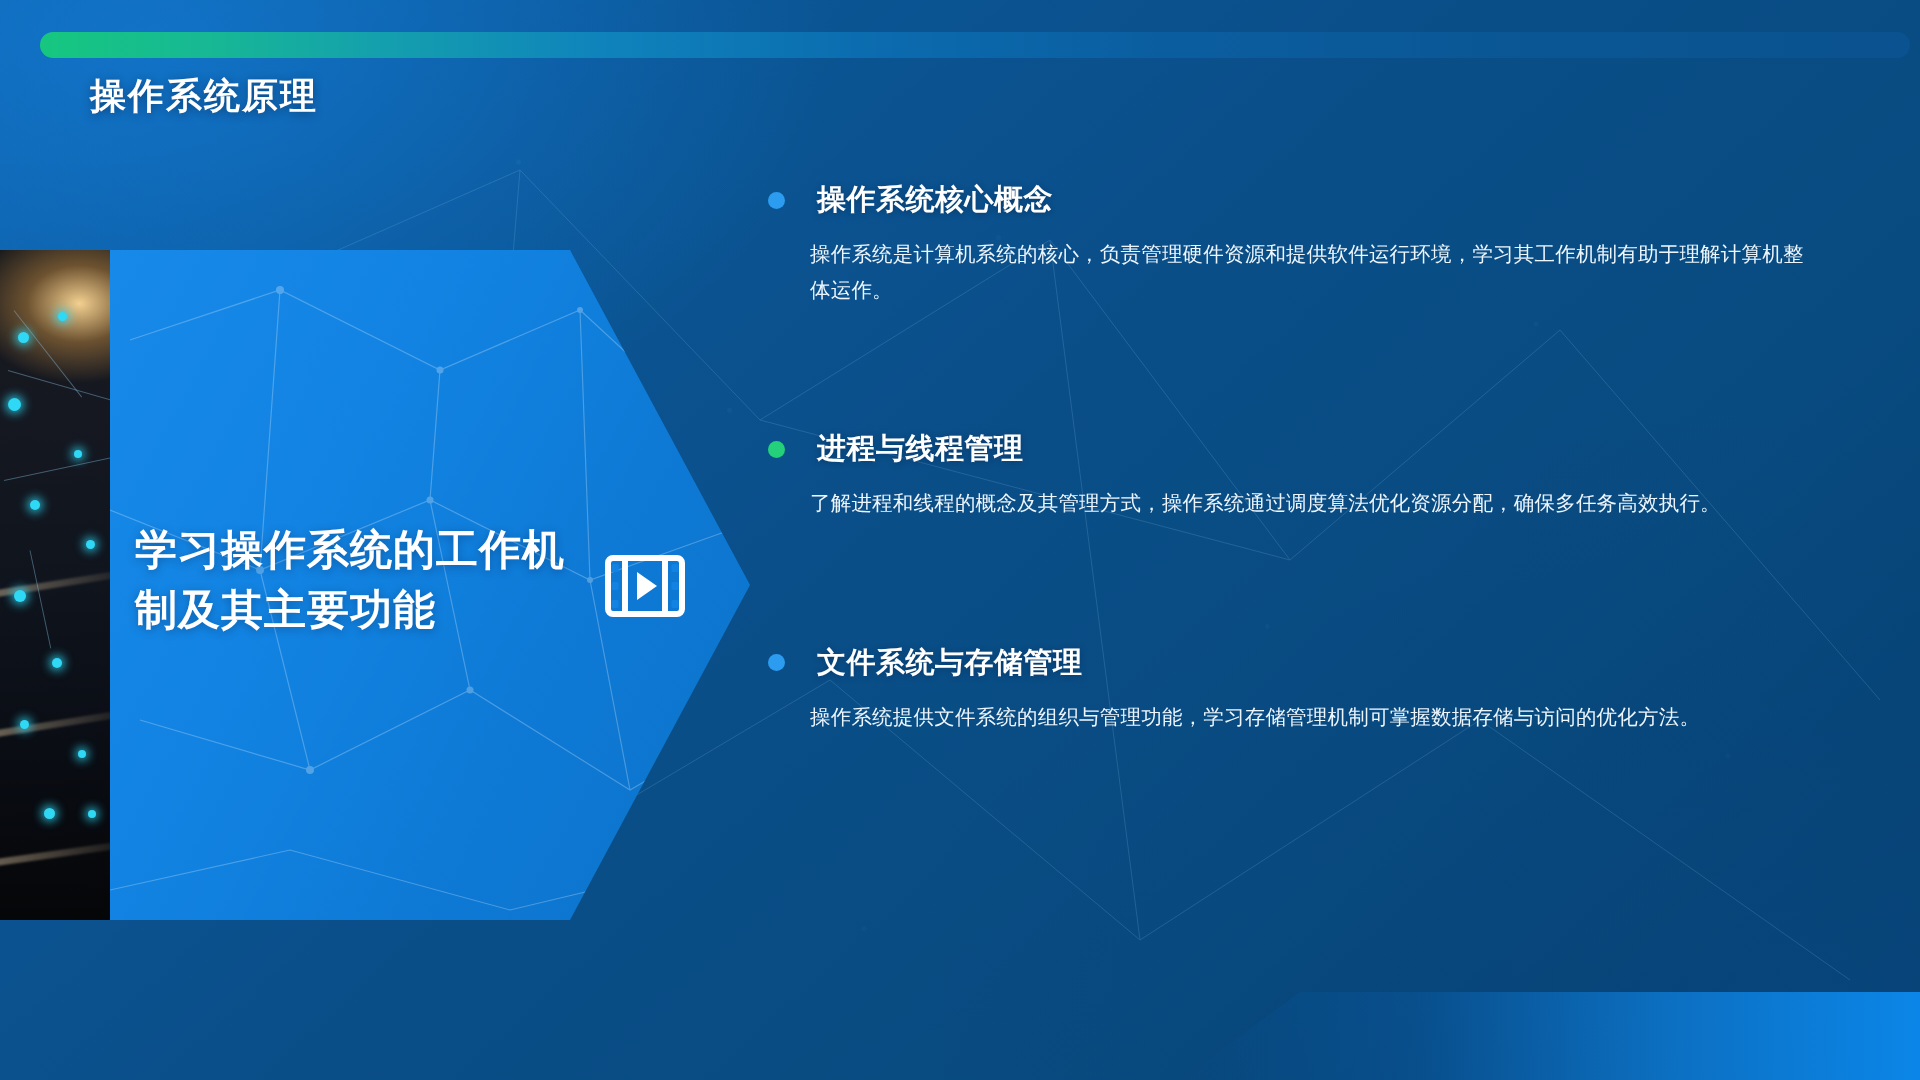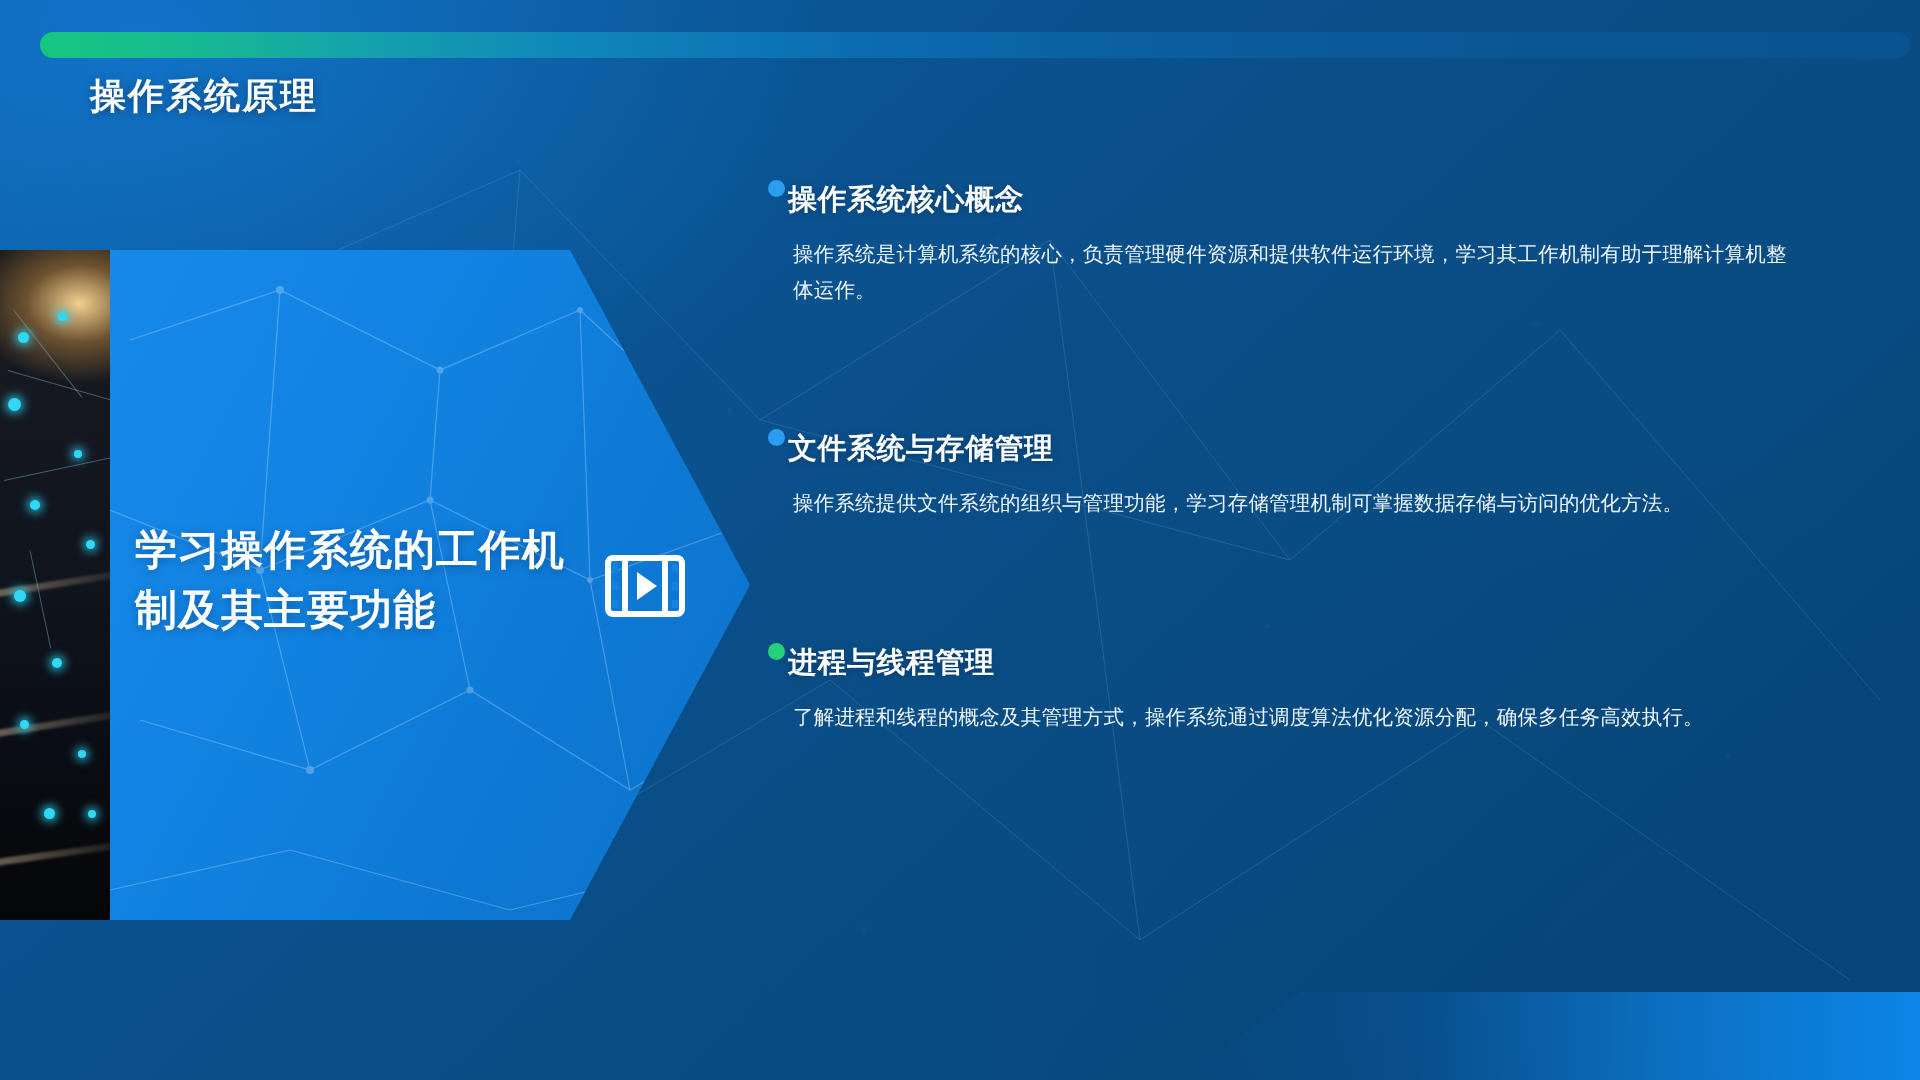--- a/index.html
+++ b/index.html
@@ -120,31 +120,31 @@
 
   
   .content-list {
     position:absolute;
     left:768px; top:180px;
     width:1060px;
   }
   .content-item { position:relative; margin-bottom:122px; }
   .content-item:last-child { margin-bottom:0; }
 
-  .item-head { display:flex; align-items:flex-start; gap:3px; margin-bottom:16px; }
+  .item-head { display:flex; align-items:center; gap:32px; margin-bottom:16px; }
   .bullet { width:17px; height:17px; border-radius:50%; flex:0 0 auto; }
   .item-title {
     font-size:29px;
     font-weight:bold;
     color:#ffffff;
     letter-spacing:0.5px;
     text-shadow:0 1px 6px rgba(0,25,60,0.4);
   }
   .item-body {
-    margin-left:25px;
+    margin-left:42px;
     font-size:20.5px;
     line-height:1.74;
     color:#eef6fd;
     letter-spacing:0.2px;
     max-width:1010px;
   }
 
   
   .corner-band {
     position:absolute;
@@ -240,31 +240,31 @@
     <div class="content-item">
       <div class="item-head">
         <span class="bullet" style="background:#2b9cf0;"></span>
         <span class="item-title">操作系统核心概念</span>
       </div>
       <div class="item-body">操作系统是计算机系统的核心，负责管理硬件资源和提供软件运行环境，学习其工作机制有助于理解计算机整体运作。</div>
     </div>
 
     <div class="content-item">
       <div class="item-head">
+        <span class="bullet" style="background:#24d17a;"></span>
+        <span class="item-title">进程与线程管理</span>
+      </div>
+      <div class="item-body">了解进程和线程的概念及其管理方式，操作系统通过调度算法优化资源分配，确保多任务高效执行。</div>
+    </div>
+
+    <div class="content-item">
+      <div class="item-head">
         <span class="bullet" style="background:#2b9cf0;"></span>
         <span class="item-title">文件系统与存储管理</span>
       </div>
       <div class="item-body">操作系统提供文件系统的组织与管理功能，学习存储管理机制可掌握数据存储与访问的优化方法。</div>
     </div>
 
-    <div class="content-item">
-      <div class="item-head">
-        <span class="bullet" style="background:#24d17a;"></span>
-        <span class="item-title">进程与线程管理</span>
-      </div>
-      <div class="item-body">了解进程和线程的概念及其管理方式，操作系统通过调度算法优化资源分配，确保多任务高效执行。</div>
-    </div>
-
   </div>
 
   <div class="corner-band"></div>
 
 </div>
 
 </body></html>

